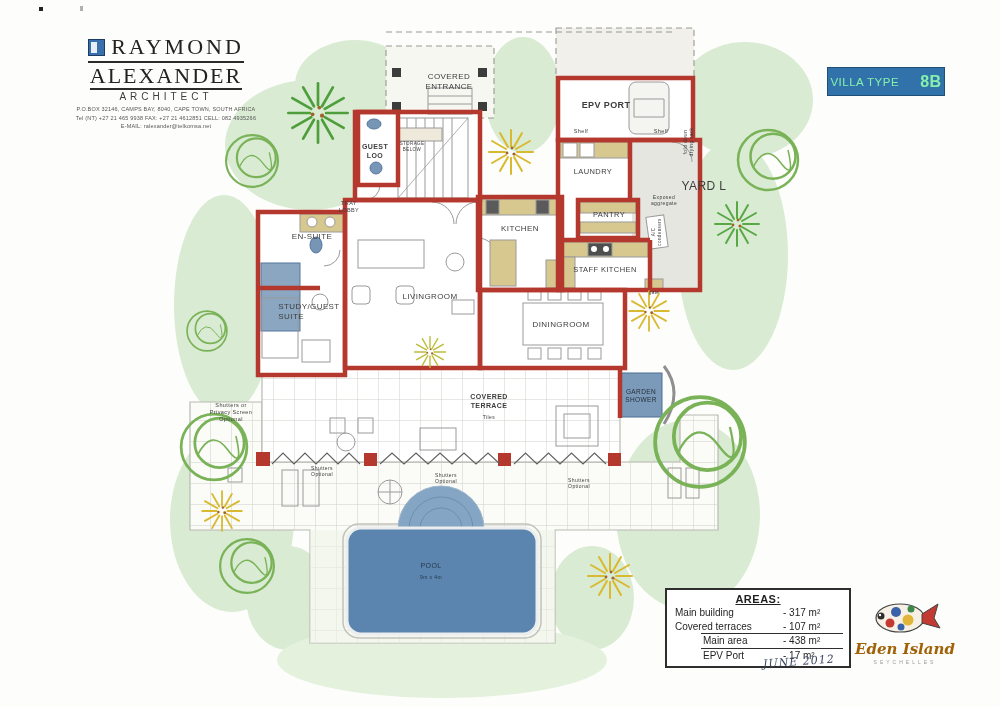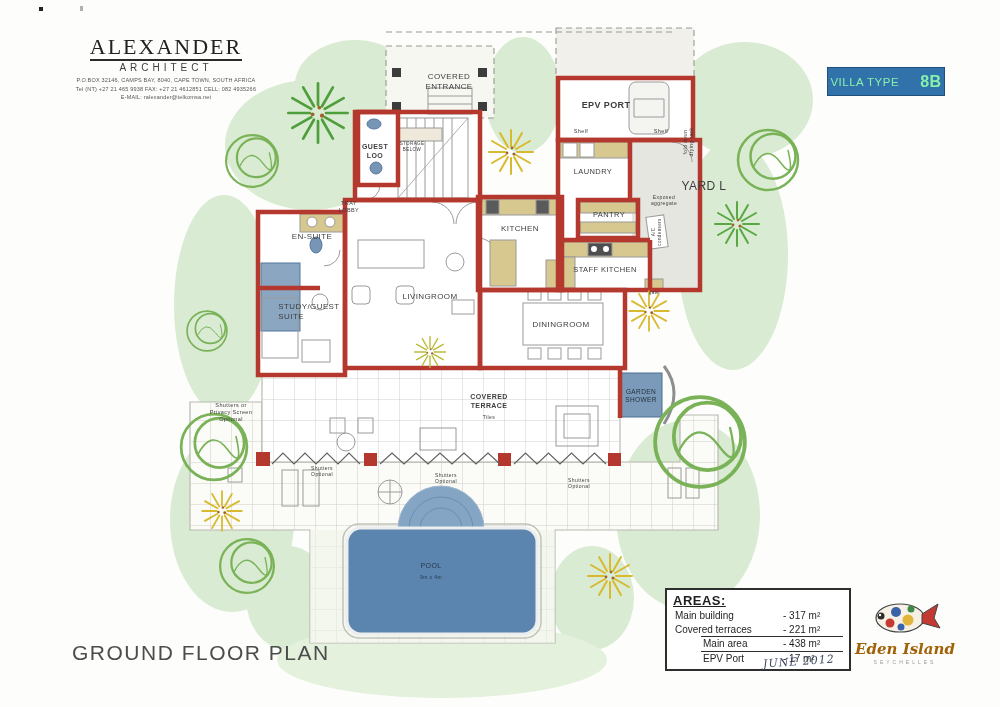--- a/index.html
+++ b/index.html
@@ -26,21 +26,21 @@
   .badge{position:absolute;left:827px;top:67px;width:116px;height:27px;background:#3072a9;
          border:1px solid #1f4f79;display:flex;align-items:center;justify-content:center;
          gap:21px;color:#86efac;}
   .badge .t{font-size:11.5px;letter-spacing:.5px;}
   .badge .v{font-size:16px;font-weight:bold;letter-spacing:.5px;}
   
   .plan-title{position:absolute;left:72px;top:641px;font-size:21px;letter-spacing:1.5px;color:#4c4c4c;}
   
   .areas{position:absolute;left:665px;top:588px;width:170px;border:2px solid #2e2e2e;
          background:#fff;padding:3px 6px 4px;color:#1f1f1f;}
-  .areas .hd{text-align:left;font-size:13px;font-weight:bold;text-decoration:underline;
+  .areas .hd{text-align:center;font-size:11px;font-weight:bold;text-decoration:underline;
              letter-spacing:.5px;margin-bottom:1px;}
   .areas .r{display:flex;justify-content:space-between;font-size:10px;line-height:1.35;padding:0 2px;}
   .areas .r .val{width:58px;text-align:left;}
   .areas .r.line{border-top:1.2px solid #2e2e2e;margin-left:28px;}
   .date{position:absolute;left:763px;top:655px;transform:rotate(-4deg);
         font-family:"DejaVu Serif",serif;font-style:italic;font-size:11px;color:#3a4660;letter-spacing:1px;}
   
   .eden{position:absolute;left:845px;top:596px;width:120px;text-align:center;}
   .eden .nm{font-family:"DejaVu Serif",serif;font-style:italic;font-weight:bold;
             font-size:15px;color:#a16207;margin-top:2px;}
@@ -336,45 +336,48 @@
   <div class="lbl" style="left:322px;top:471px;font-size:5px;">Shutters
 Optional</div>
   <div class="lbl" style="left:446px;top:478px;font-size:5px;">Shutters
 Optional</div>
   <div class="lbl" style="left:579px;top:483px;font-size:5px;">Shutters
 Optional</div>
   <div class="lbl" style="left:431px;top:566px;font-size:7px;color:#26384c;">POOL</div>
   <div class="lbl" style="left:431px;top:577px;font-size:5px;color:#26384c;">9m x 4m</div>
 
   <div class="brand">
+    <div class="row1">
+      <span class="mark"></span>
+      <span class="nm">RAYMOND</span>
+    </div>
     <div class="nm2">ALEXANDER</div>
     <div class="role">ARCHITECT</div>
     <div class="tiny">
       <div>P.O.BOX 32146, CAMPS BAY, 8040, CAPE TOWN, SOUTH AFRICA</div>
       <div>Tel  (NT) +27 21 465 9938   FAX: +27 21 4612851   CELL: 082 4935266</div>
       <div>E-MAIL:  ralexander@telkomsa.net</div>
     </div>
   </div>
 
   <div class="badge">
     <span class="t">VILLA TYPE</span>
     <span class="v">8B</span>
   </div>
 
-  <div class="plan-title">GROUND FLOOR PLAN</div>
 
   <div class="areas">
     <div class="hd">AREAS:</div>
     <div class="r">
       <span>Main building</span>
       <span class="val">- 317 m²</span>
     </div>
     <div class="r">
       <span>Covered terraces</span>
-      <span class="val">- 221 m²</span>
+      <span class="val">- 107 m²</span>
     </div>
     <div class="r line">
       <span>Main area</span>
       <span class="val">- 438 m²</span>
     </div>
     <div class="r line">
       <span>EPV Port</span>
       <span class="val">- 17 m²</span>
     </div>
   </div>

